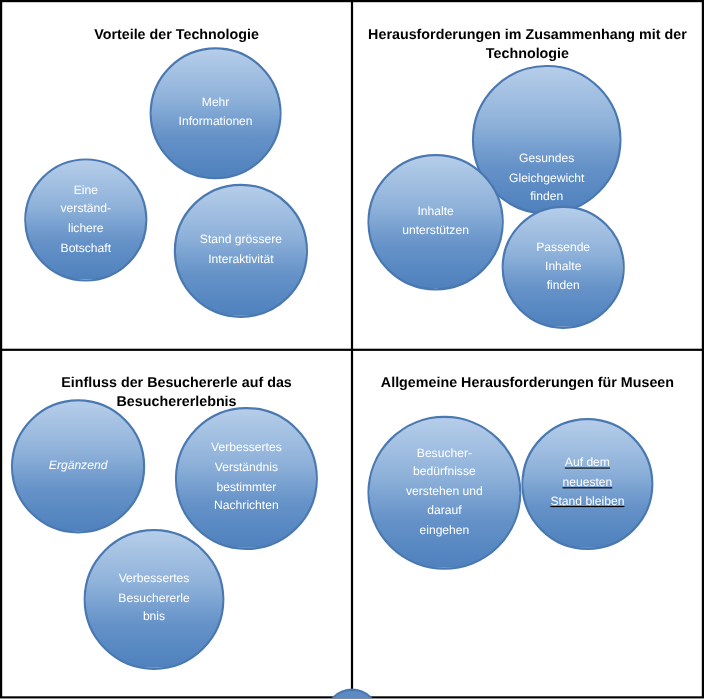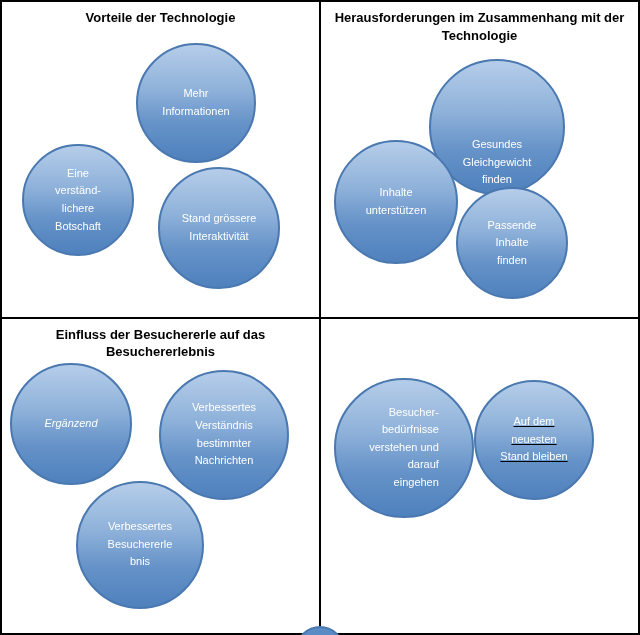--- a/index.html
+++ b/index.html
@@ -23,21 +23,21 @@
     overflow: hidden;
   }
 
   .quad {
     position: relative;
     background: #ffffff;
     overflow: hidden;
   }
 
   .qtitle {
-    margin: 0;
+    margin: 13px;
     padding-top: 7px;
     font-size: 13px;
     line-height: 1.35;
     font-weight: bold;
     color: #000000;
     text-align: center;
     white-space: pre-line;
   }
 
   .circle {
@@ -69,21 +69,21 @@
   .c-tr-0 { left: 108px; top: 57px;  width: 136px; height: 136px; align-items: flex-end; }
   .c-tr-1 { left: 13px;  top: 138px; width: 124px; height: 124px; align-items: center; }
   .c-tr-2 { left: 135px; top: 185px; width: 112px; height: 112px; }
 
   
   .c-bl-0 { left: 8px;  top: 44px;  width: 122px; height: 122px; font-style: italic; }
   .c-bl-1 { left: 157px; top: 51px;  width: 130px; height: 130px; }
   .c-bl-2 { left: 74px;  top: 162px; width: 128px; height: 128px; }
 
   
-  .c-br-0 { left: 13px;  top: 59px;  width: 140px; height: 140px; text-align: right; }
+  .c-br-0 { left: 13px;  top: 59px;  width: 140px; height: 140px; }
   .c-br-1 { left: 153px; top: 61px;  width: 120px; height: 120px; text-decoration: underline; }
 
   
   .peek-circle {
     position: absolute;
     left: 296px;
     top: 626px;
     width: 48px;
     height: 46px;
     border-radius: 50%;
@@ -148,20 +148,21 @@
 Nachrichten</span>
     </div>
     <div class="circle c-bl-2">
       <span class="clabel">Verbessertes
 Besuchererle
 bnis</span>
     </div>
   </section>
 
   <section class="quad">
+    <h2 class="qtitle">Allgemeine Herausforderungen für Museen</h2>
     <div class="circle c-br-0">
       <span class="clabel">Besucher-
 bedürfnisse
 verstehen und
 darauf
 eingehen</span>
     </div>
     <div class="circle c-br-1">
       <span class="clabel">Auf dem
 neuesten

